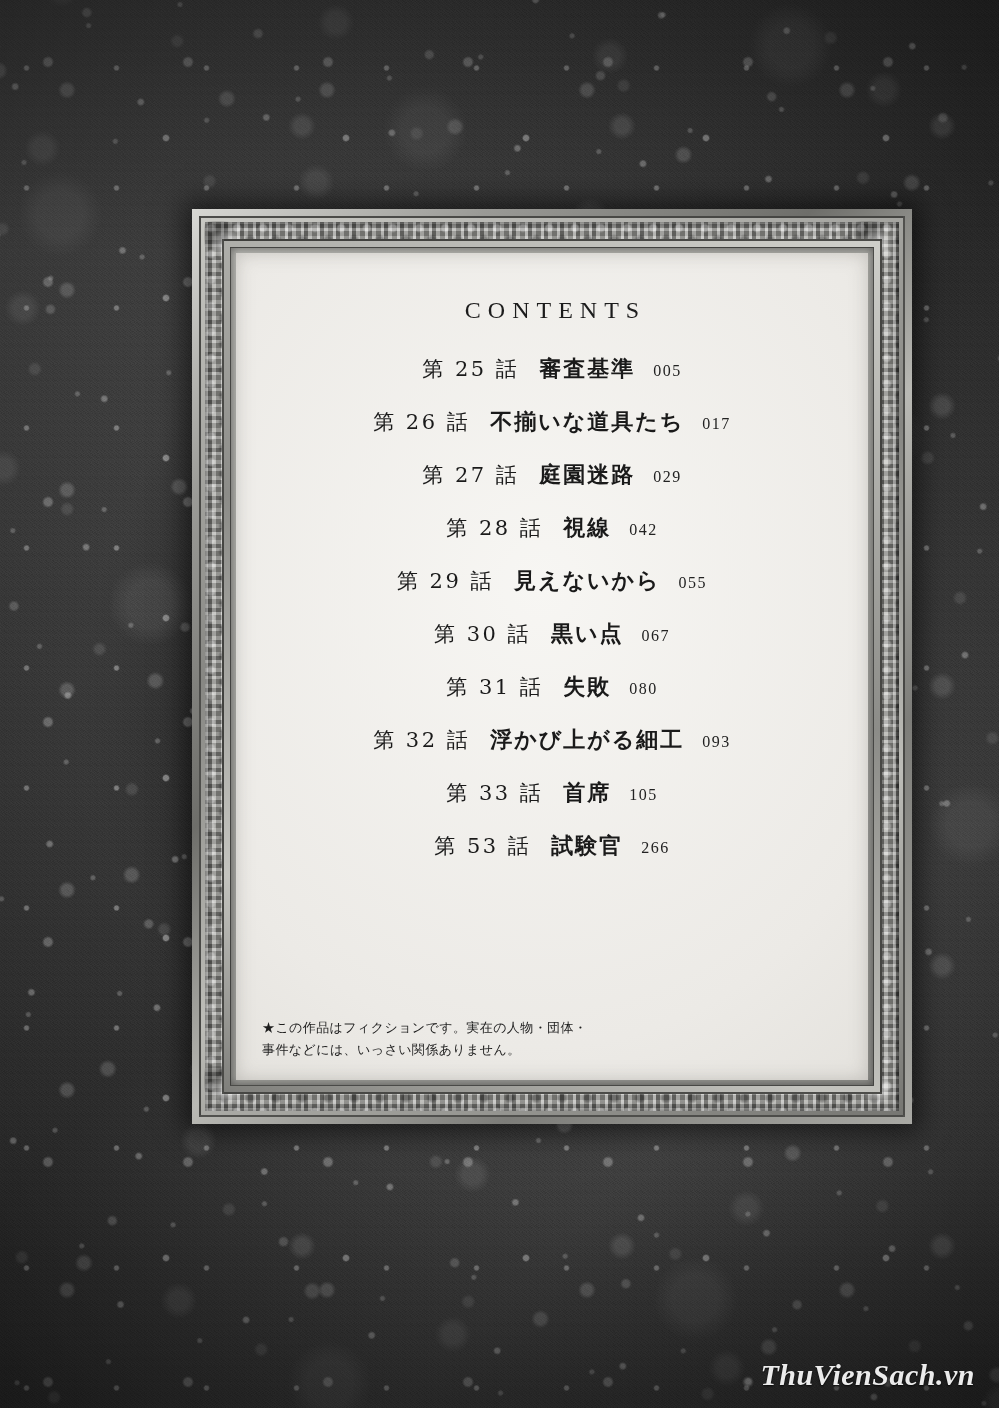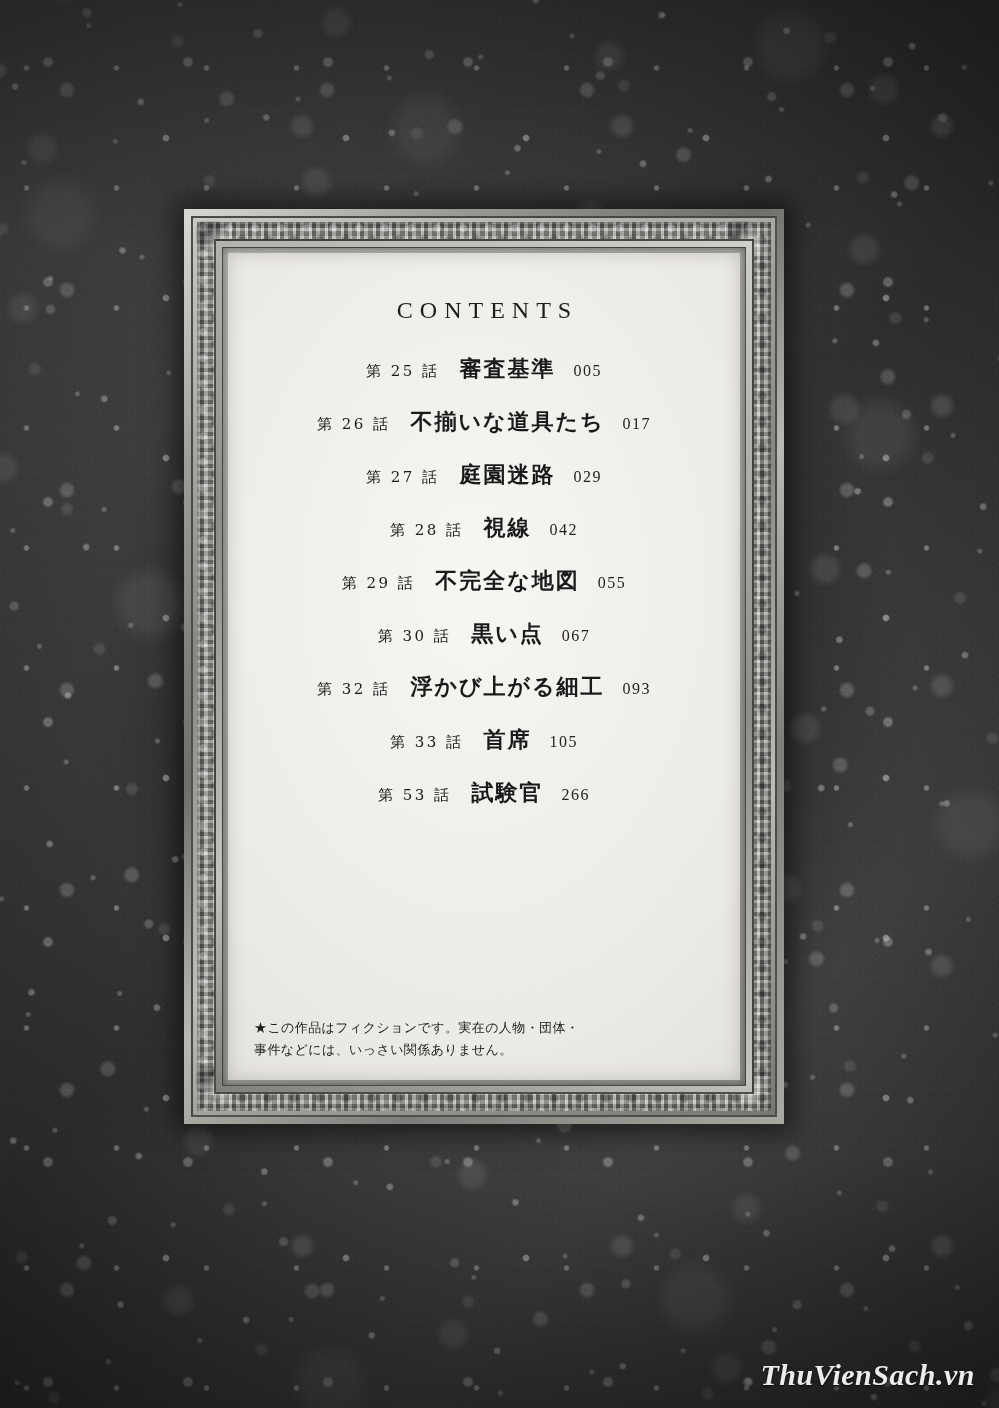--- a/index.html
+++ b/index.html
@@ -81,23 +81,23 @@
     opacity: 0.35;
     background-size: 7px 7px, 11px 11px;
     background-image:
       repeating-linear-gradient(45deg, rgba(255,255,255,0.06) 0 1px, rgba(0,0,0,0.06) 1px 2px),
       repeating-linear-gradient(-35deg, rgba(255,255,255,0.05) 0 1px, rgba(0,0,0,0.05) 1px 2px);
   }
 
   
   .frame-wrap {
     position: absolute;
-    left: 184px;
+    left: 192px;
     top: 209px;
-    width: 600px;
+    width: 720px;
     height: 915px;
   }
   .frame-outer {
     position: absolute;
     inset: 0;
     background:
       linear-gradient(135deg, #d8d8d4 0%, #9a9a96 18%, #6e6e6a 38%, #b9b9b4 55%, #7d7d79 75%, #a9a9a4 100%);
     box-shadow: 0 0 26px 8px rgba(0,0,0,0.55);
   }
   .frame-bevel1 {
@@ -192,21 +192,21 @@
   }
   .toc-row {
     display: flex;
     align-items: baseline;
     justify-content: center;
     margin: 0 0 23px 0;
     white-space: nowrap;
     color: #1a1a1a;
   }
   .toc-no {
-    font-size: 15px;
+    font-size: 21px;
     letter-spacing: 2.5px;
     font-family: "DejaVu Serif", serif;
   }
   .toc-title {
     font-size: 22px;
     font-weight: bold;
     letter-spacing: 2px;
     margin-left: 20px;
     font-family: "DejaVu Serif", serif;
   }
@@ -285,27 +285,32 @@
           <span class="toc-title">庭園迷路</span>
           <span class="toc-page">029</span>
         </div>
         <div class="toc-row">
           <span class="toc-no">第 28 話</span>
           <span class="toc-title">視線</span>
           <span class="toc-page">042</span>
         </div>
         <div class="toc-row">
           <span class="toc-no">第 29 話</span>
-          <span class="toc-title">不完全な地図</span>
+          <span class="toc-title">見えないから</span>
           <span class="toc-page">055</span>
         </div>
         <div class="toc-row">
           <span class="toc-no">第 30 話</span>
           <span class="toc-title">黒い点</span>
           <span class="toc-page">067</span>
+        </div>
+        <div class="toc-row">
+          <span class="toc-no">第 31 話</span>
+          <span class="toc-title">失敗</span>
+          <span class="toc-page">080</span>
         </div>
         <div class="toc-row">
           <span class="toc-no">第 32 話</span>
           <span class="toc-title">浮かび上がる細工</span>
           <span class="toc-page">093</span>
         </div>
         <div class="toc-row">
           <span class="toc-no">第 33 話</span>
           <span class="toc-title">首席</span>
           <span class="toc-page">105</span>

